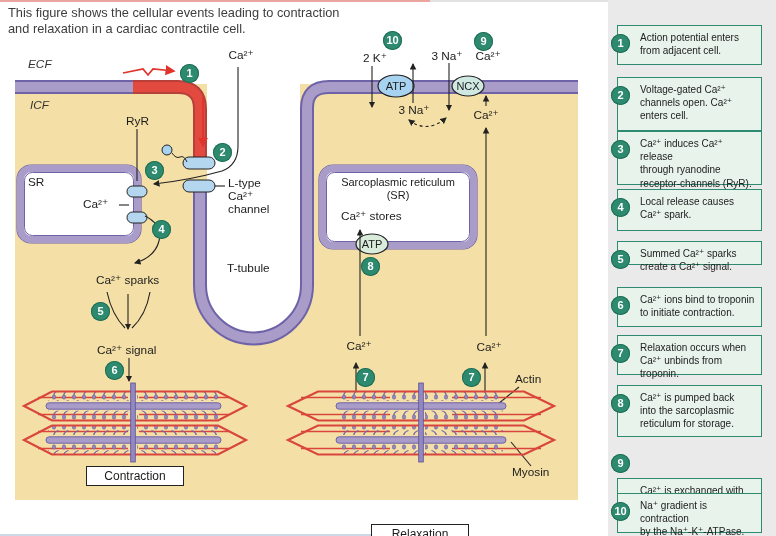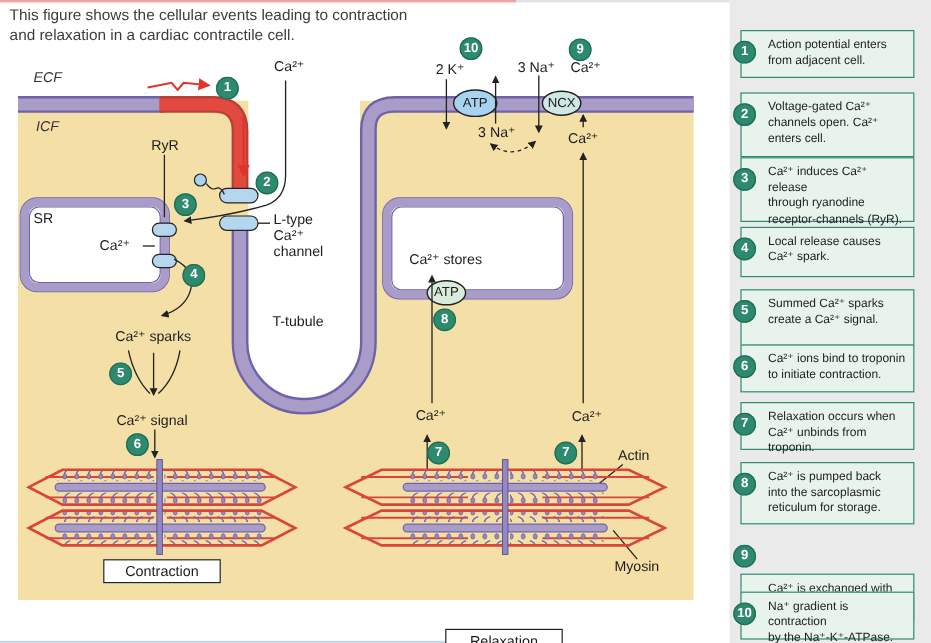--- a/index.html
+++ b/index.html
@@ -183,20 +183,22 @@
   <div class="lbl it" style="left:28px;top:58px;">ECF</div>
   <div class="lbl it" style="left:30px;top:99px;">ICF</div>
   <div class="lbl ctr" style="left:221px;top:49px;width:40px;">Ca²⁺</div>
   <div class="lbl" style="left:126px;top:115px;">RyR</div>
   <div class="lbl" style="left:28px;top:176px;">SR</div>
   <div class="lbl" style="left:83px;top:198px;">Ca²⁺</div>
   <div class="lbl pre" style="left:228px;top:177px;">L-type
 Ca²⁺
 channel</div>
   <div class="lbl" style="left:227px;top:262px;">T-tubule</div>
+  <div class="lbl pre ctr sm" style="left:330px;top:176px;width:136px;">Sarcoplasmic reticulum
+(SR)</div>
   <div class="lbl" style="left:341px;top:210px;">Ca²⁺ stores</div>
   <div class="lbl ctr sm" style="left:378px;top:80px;width:36px;">ATP</div>
   <div class="lbl ctr sm" style="left:450px;top:80px;width:36px;">NCX</div>
   <div class="lbl ctr sm" style="left:354px;top:238px;width:36px;">ATP</div>
   <div class="lbl ctr" style="left:353px;top:52px;width:44px;">2 K⁺</div>
   <div class="lbl ctr" style="left:425px;top:50px;width:44px;">3 Na⁺</div>
   <div class="lbl ctr" style="left:466px;top:50px;width:44px;">Ca²⁺</div>
   <div class="lbl ctr" style="left:392px;top:104px;width:44px;">3 Na⁺</div>
   <div class="lbl ctr" style="left:464px;top:109px;width:44px;">Ca²⁺</div>
   <div class="lbl ctr" style="left:337px;top:340px;width:44px;">Ca²⁺</div>
@@ -224,21 +226,21 @@
   <div class="note" style="top:25px;height:40px;">Action potential enters
 from adjacent cell.</div>
   <div class="note" style="top:77px;height:54px;">Voltage-gated Ca²⁺
 channels open. Ca²⁺
 enters cell.</div>
   <div class="note" style="top:131px;height:54px;">Ca²⁺ induces Ca²⁺ release
 through ryanodine
 receptor-channels (RyR).</div>
   <div class="note" style="top:189px;height:42px;">Local release causes
 Ca²⁺ spark.</div>
-  <div class="note" style="top:241px;height:47px;">Summed Ca²⁺ sparks
+  <div class="note" style="top:241px;height:24px;">Summed Ca²⁺ sparks
 create a Ca²⁺ signal.</div>
   <div class="note" style="top:287px;height:40px;">Ca²⁺ ions bind to troponin
 to initiate contraction.</div>
   <div class="note" style="top:335px;height:40px;">Relaxation occurs when
 Ca²⁺ unbinds from troponin.</div>
   <div class="note" style="top:385px;height:52px;">Ca²⁺ is pumped back
 into the sarcoplasmic
 reticulum for storage.</div>
   <div class="note" style="top:445px;height:40px;margin-top:33px;">Ca²⁺ is exchanged with
 Na⁺ by the NCX antiporter.</div>

